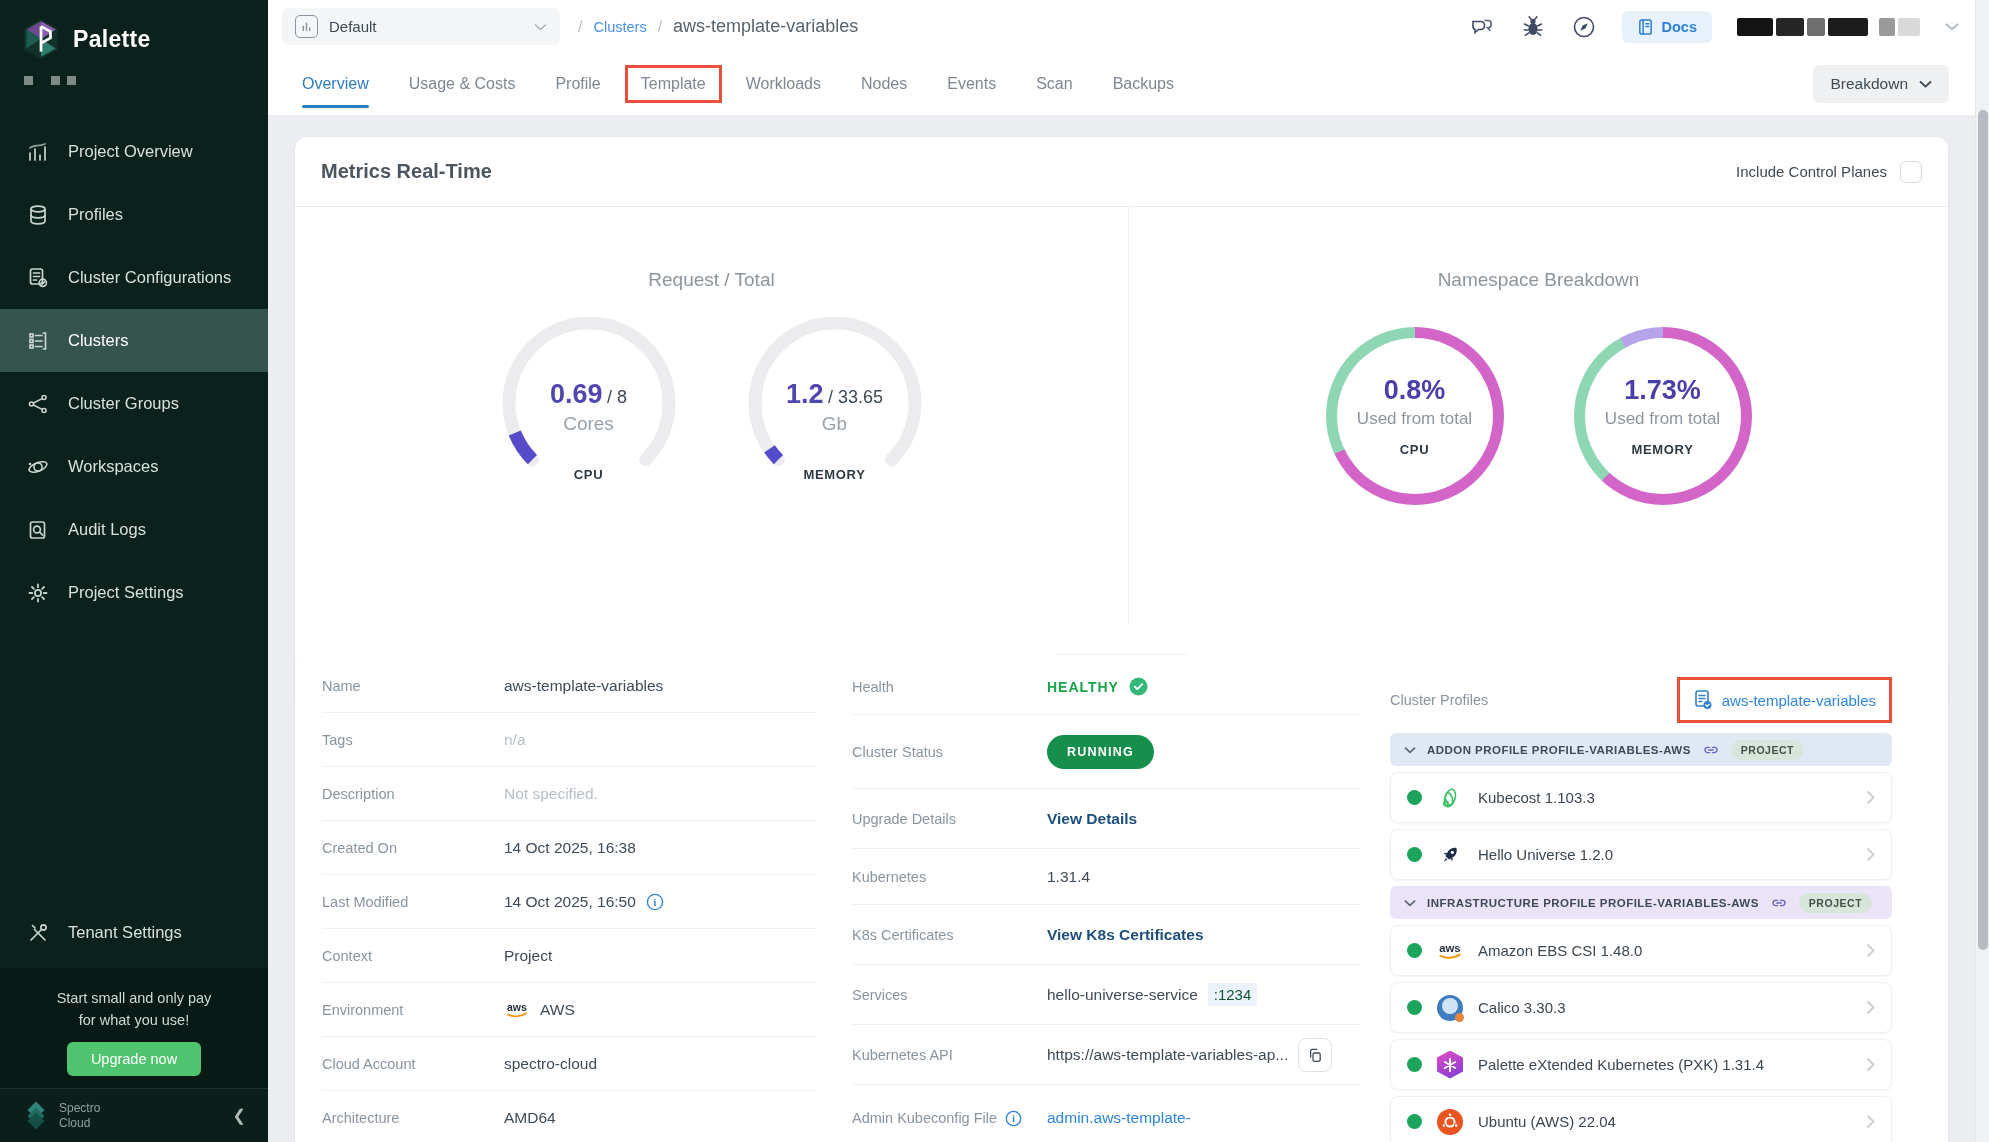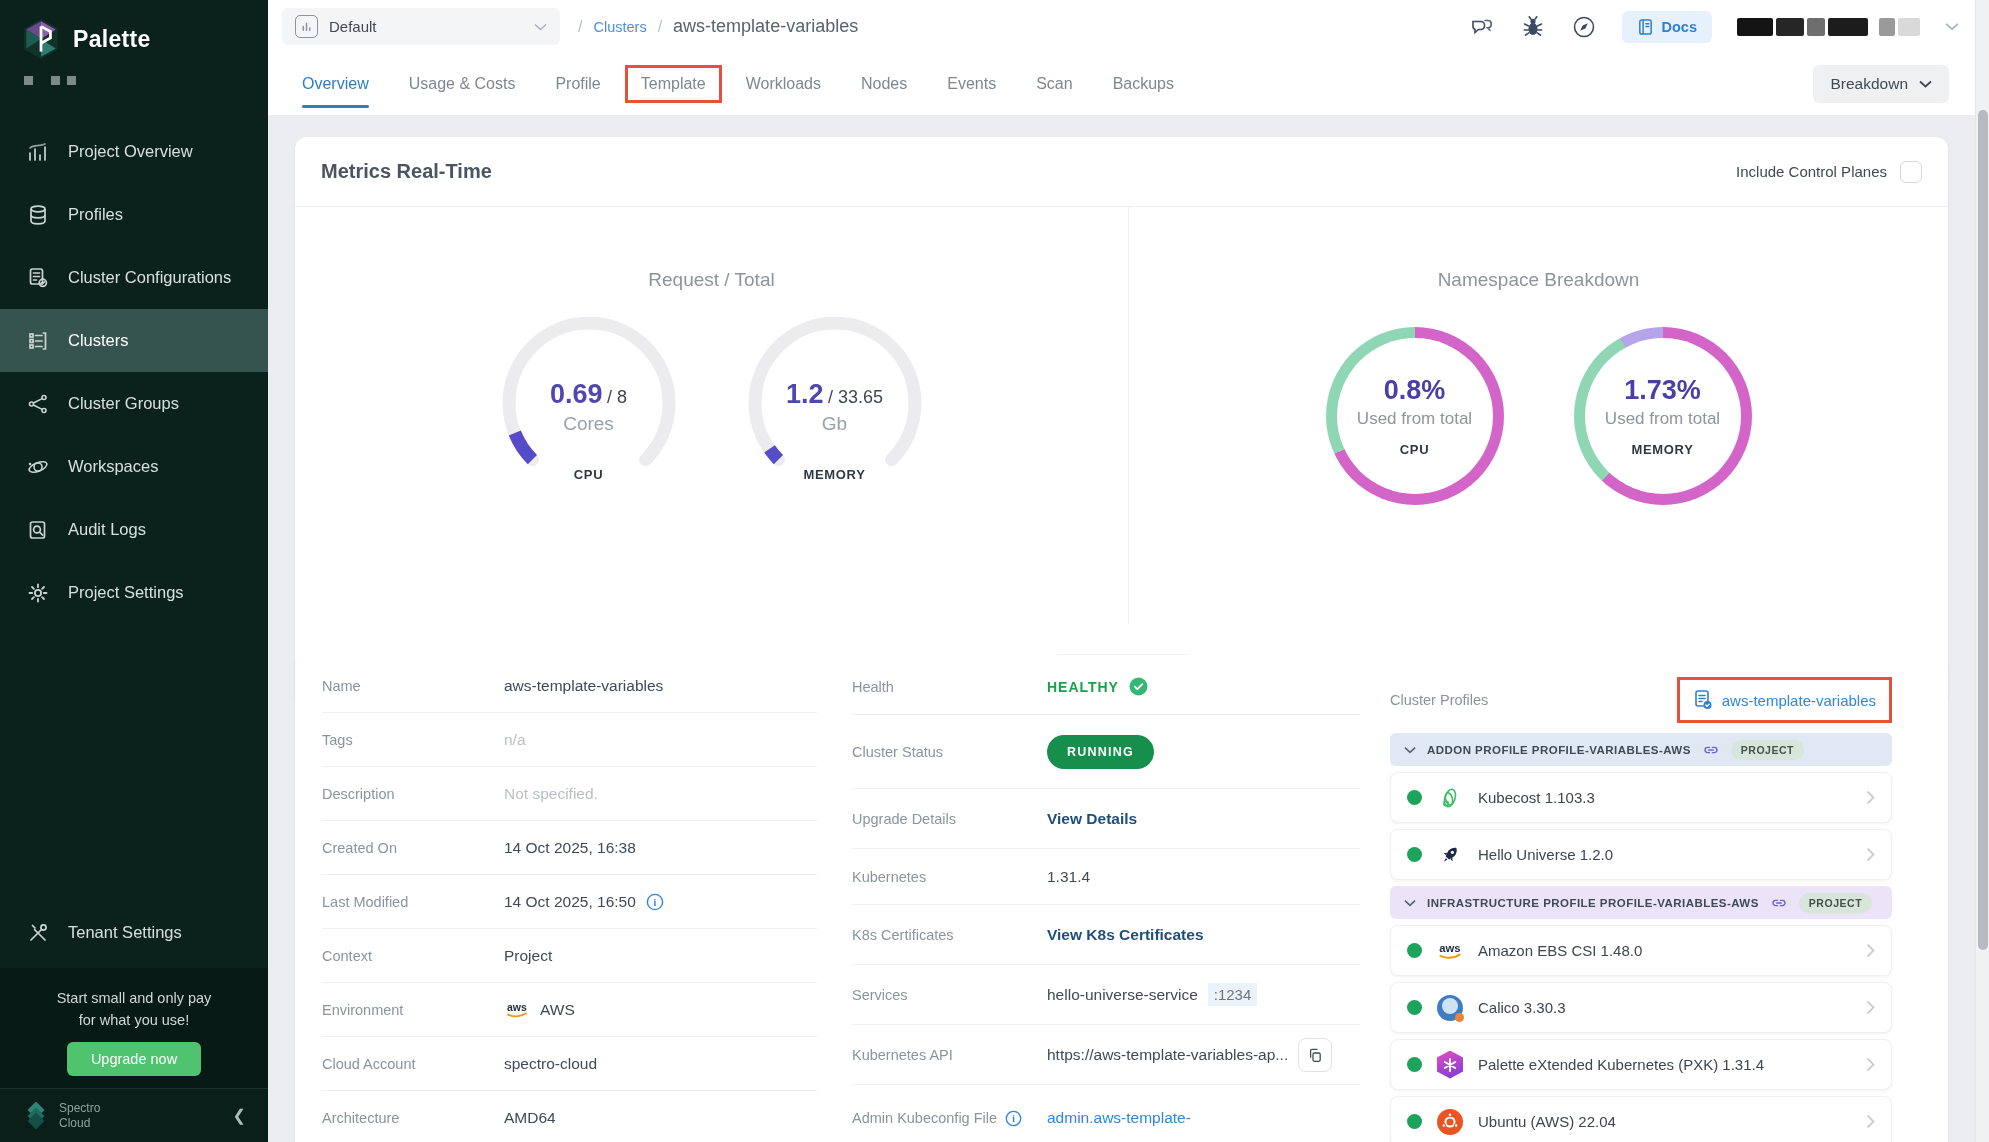--- a/index.html
+++ b/index.html
@@ -97,21 +97,21 @@
   .d-row.no-line { border-bottom:none; }
   .dl { width:182px; font-size:14.5px; color:#8a949e; flex:none; display:flex; align-items:center; gap:8px; }
   .d-col2 .dl { width:195px; }
   .dv { font-size:15.5px; color:#3e4a56; display:flex; align-items:center; gap:10px; }
   .muted { color:#b8bfc7; }
   .italic { }
   .link-dark { color:#1e4e7e; font-weight:700; cursor:pointer; }
   .link-blue { color:#2f86e0; cursor:pointer; }
   .healthy { color:#17a34a; font-weight:700; font-size:14px; letter-spacing:.07em; }
   .pill-running { background:#178f4c; color:#fff; font-size:12.5px; font-weight:700; letter-spacing:.1em; padding:10px 20px; border-radius:22px; }
-  .port-chip { background:#eaf3fc; color:#737373; padding:3px 6px; border-radius:0; font-size:15px; cursor:pointer; }
+  .port-chip { background:#eaf3fc; color:#14532d; padding:3px 6px; border-radius:0; font-size:15px; cursor:pointer; }
   .copy-btn { width:34px; height:34px; border:1px solid #dfe3e7; border-radius:8px; display:flex; align-items:center; justify-content:center; color:#3e4a56; background:#fff; cursor:pointer; }
 
   
   .profiles { width:502px; padding-top:16px; }
   .p-head { display:flex; align-items:center; margin-bottom:8px; min-height:50px; }
   .p-title { font-size:14.5px; color:#8a949e; }
   .p-link-box { margin-left:auto; border:3px solid #e8503a; padding:9px 13px; display:flex; align-items:center; gap:9px; background:#fff; }
   .p-link { color:#2f86e0; font-size:15px; cursor:pointer; }
   .p-section-head { height:33px; border-radius:6px; display:flex; align-items:center; gap:11px; padding:0 14px; margin-bottom:6px; cursor:pointer; }
   .p-section-head.addon { background:#dfe8f3; }

